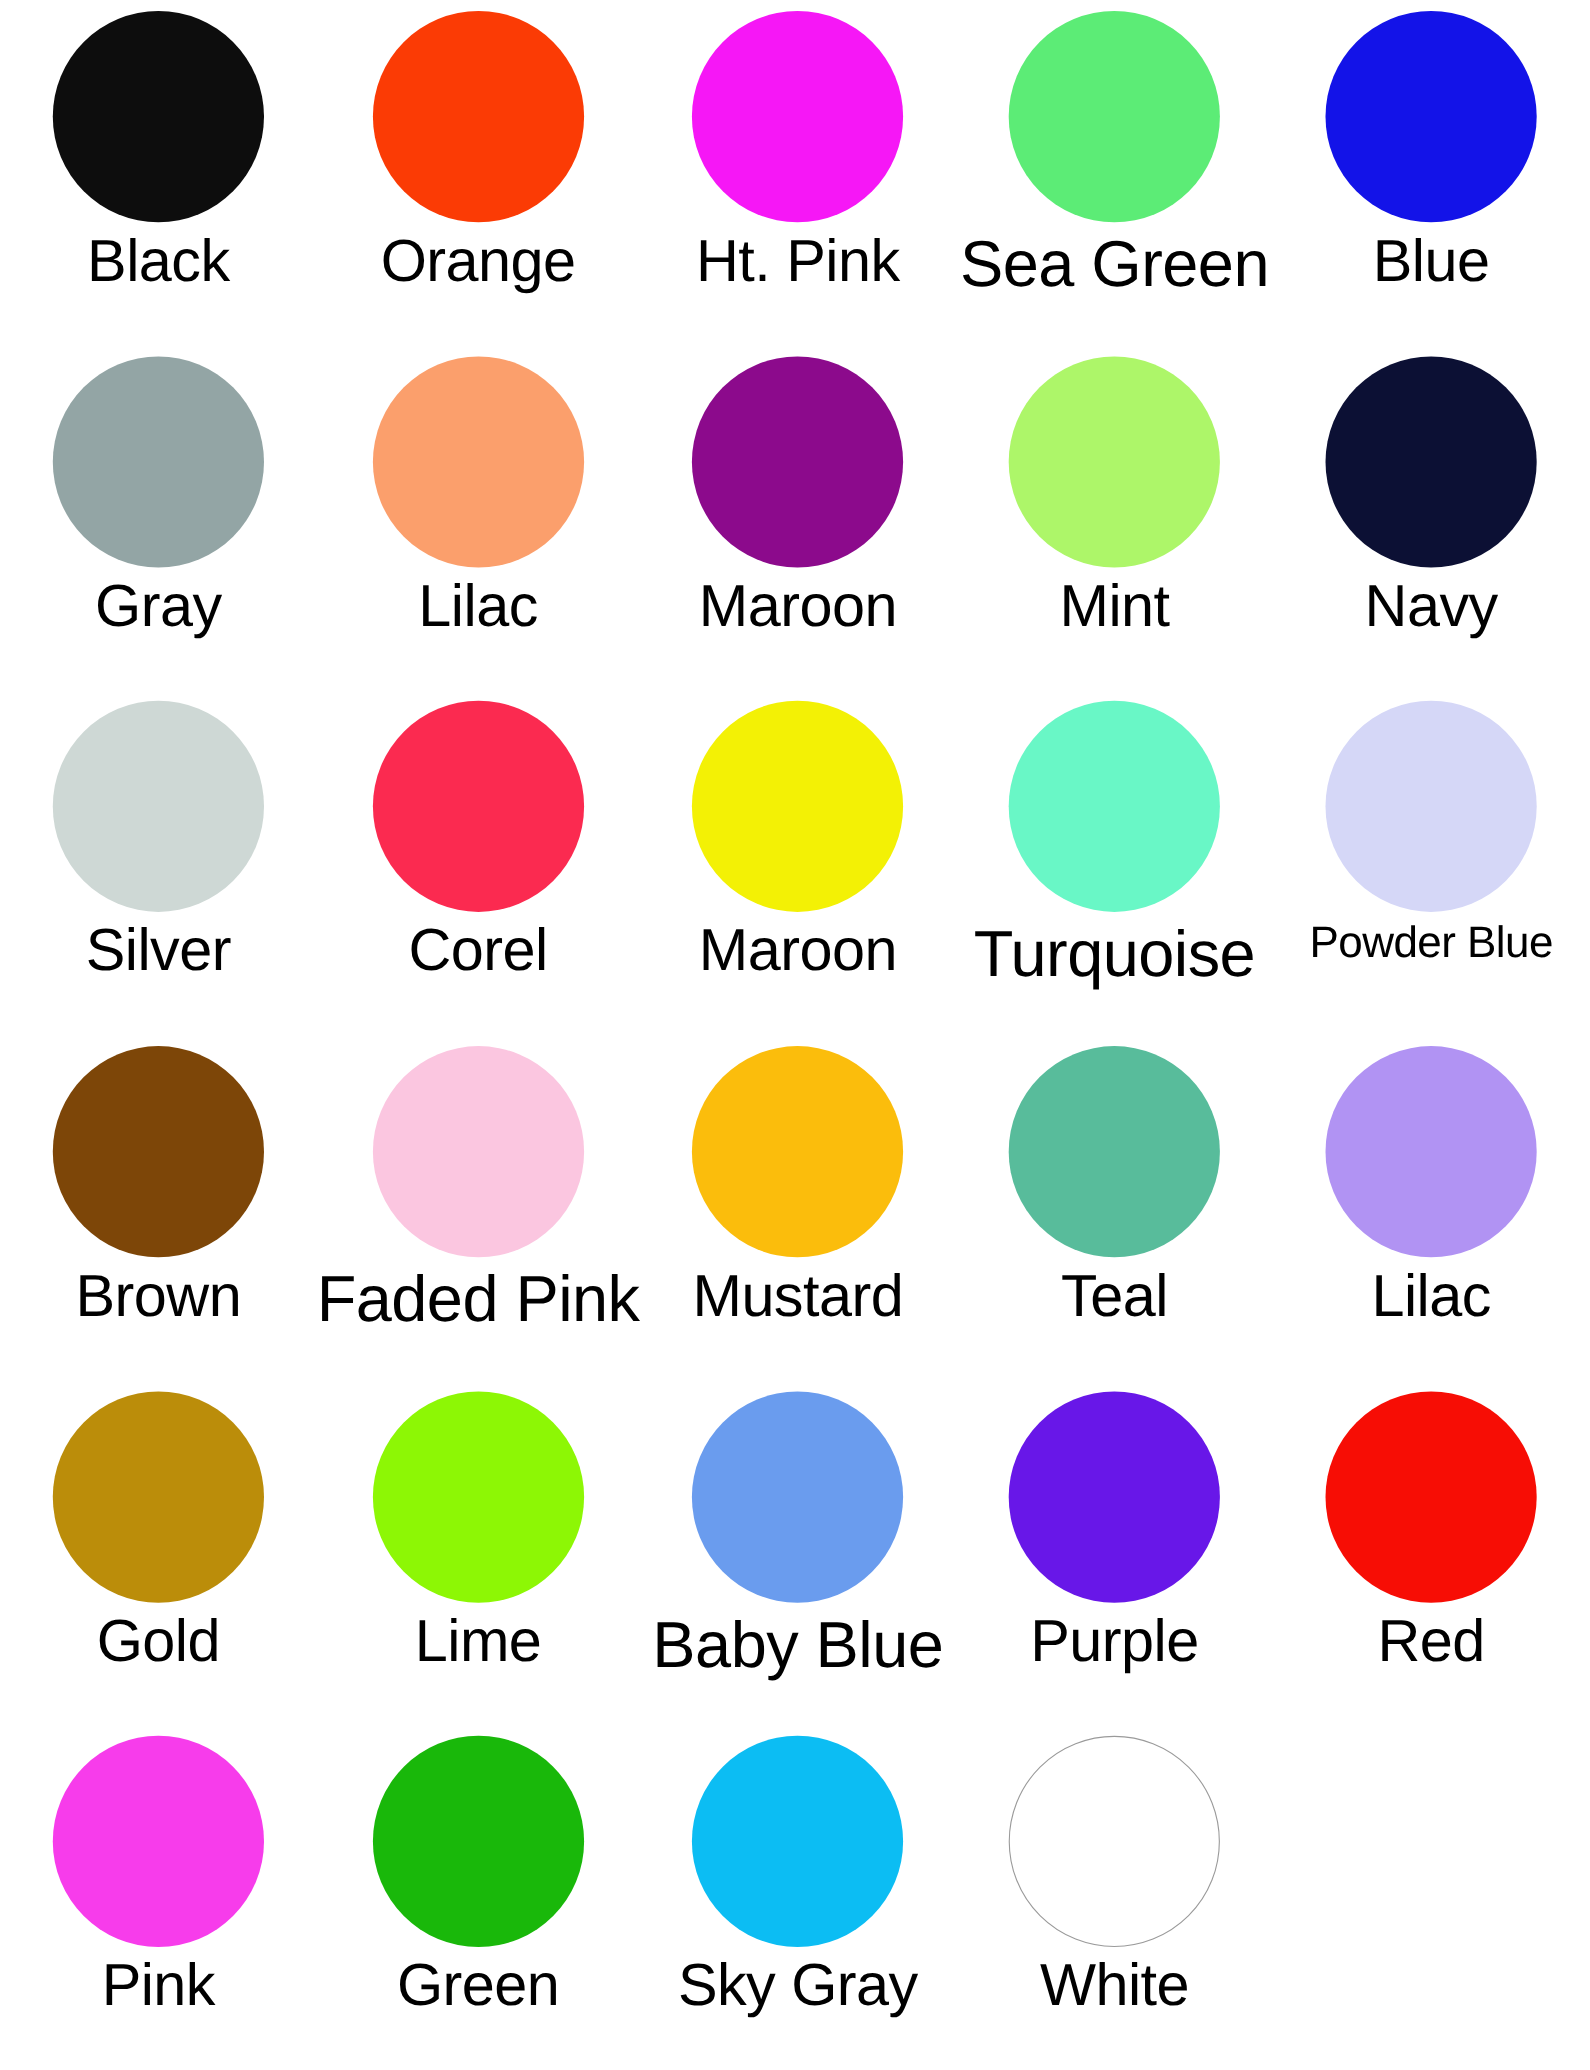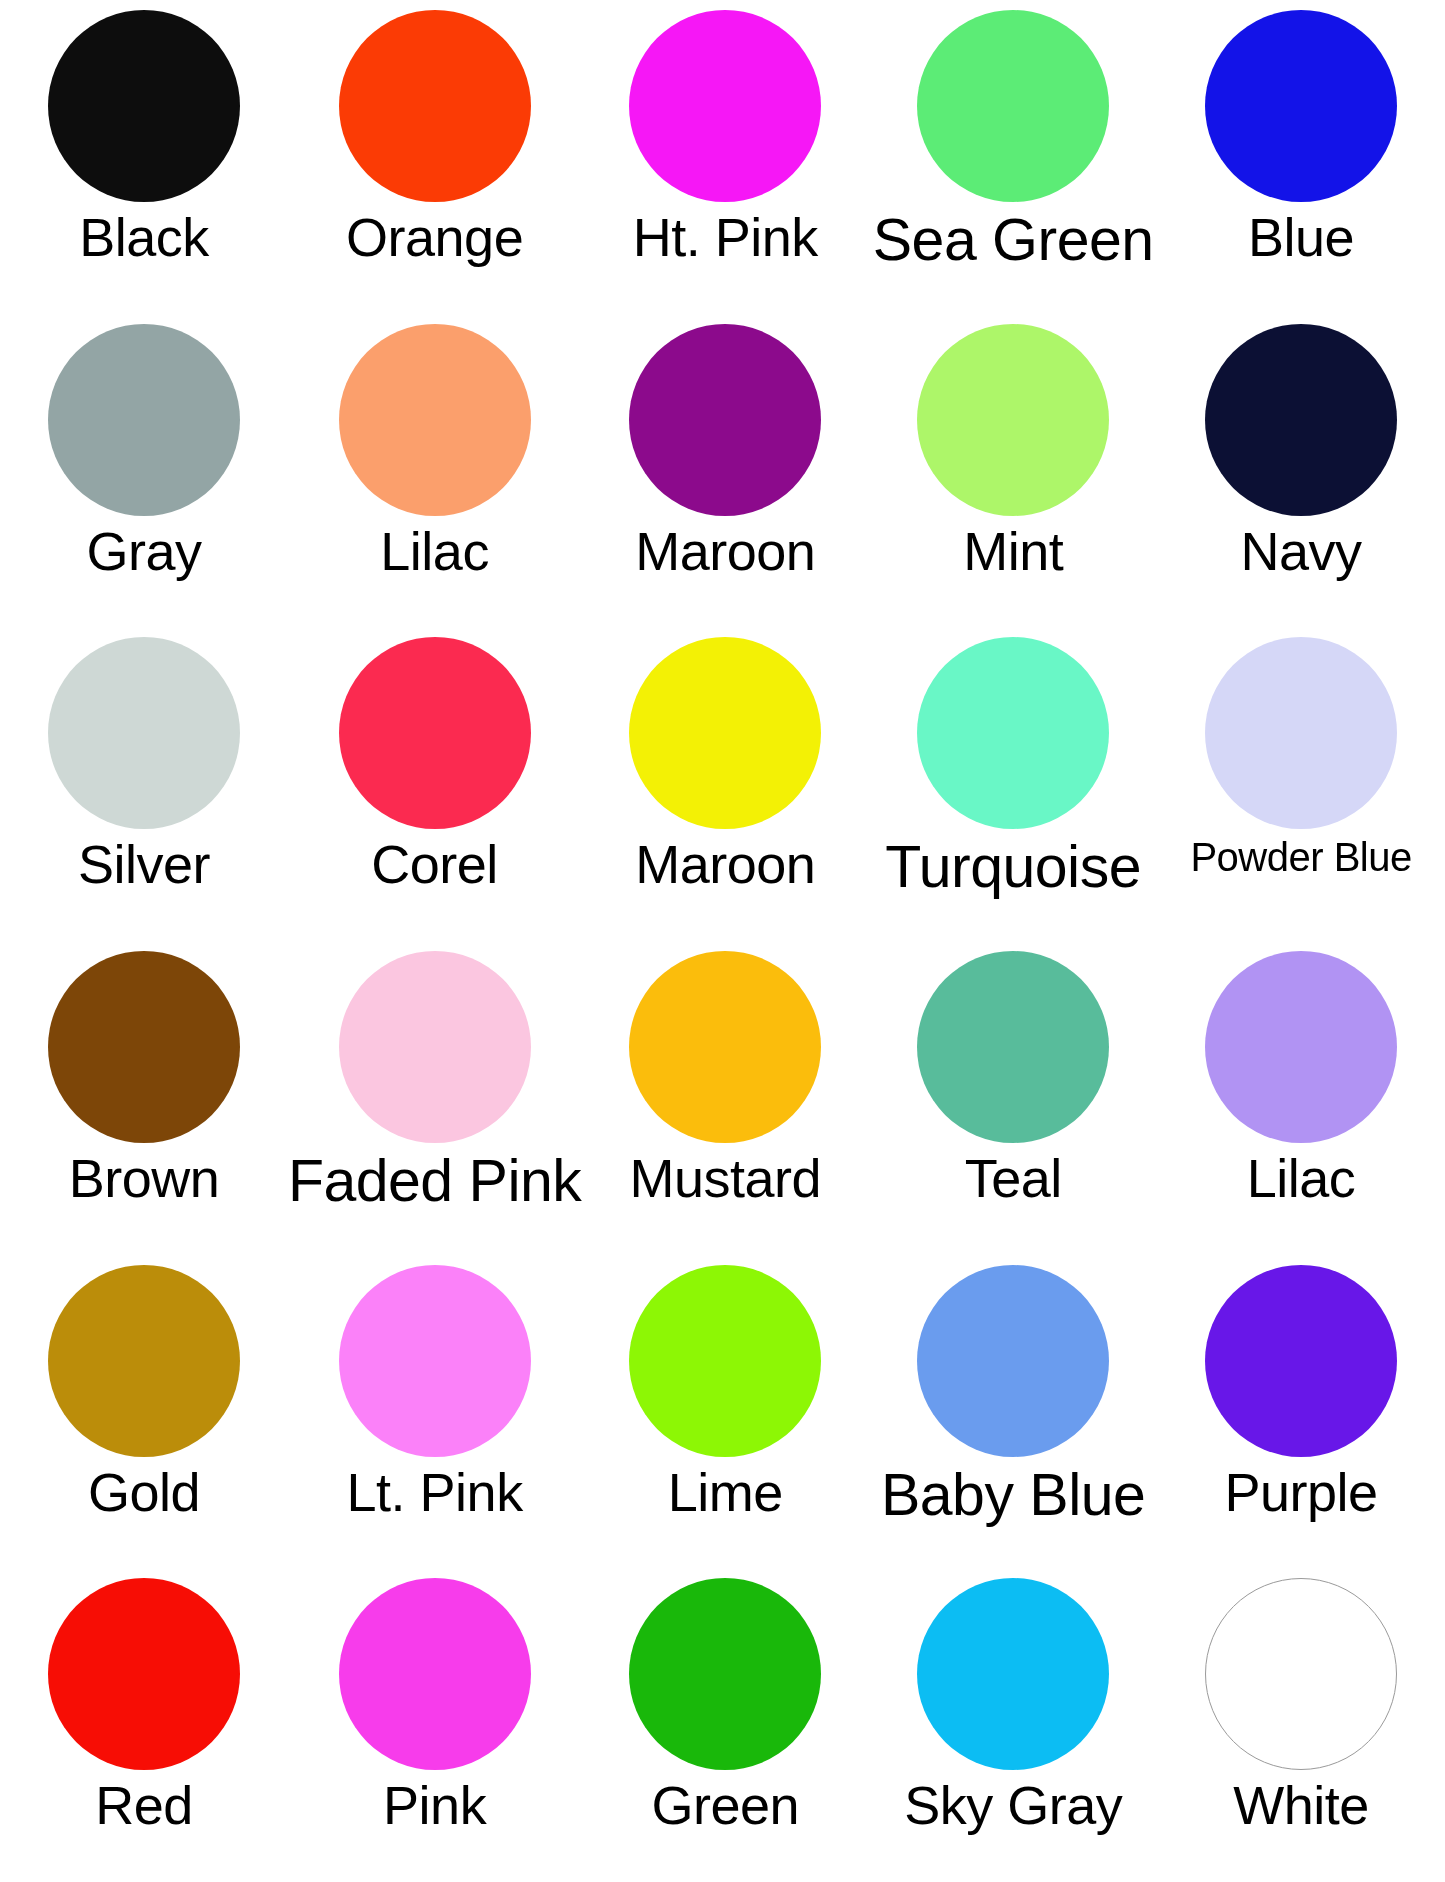--- a/index.html
+++ b/index.html
@@ -155,24 +155,20 @@
       </div>
       <div class="cell">
         <div class="swatch" style="background: rgb(177, 147, 243);"></div>
         <div class="label">Lilac</div>
       </div>
       <div class="cell">
         <div class="swatch" style="background: rgb(187, 141, 10);"></div>
         <div class="label">Gold</div>
       </div>
       <div class="cell">
-        <div class="swatch" style="background: rgb(251, 129, 249);"></div>
-        <div class="label">Lt. Pink</div>
-      </div>
-      <div class="cell">
         <div class="swatch" style="background: rgb(141, 247, 5);"></div>
         <div class="label">Lime</div>
       </div>
       <div class="cell">
         <div class="swatch" style="background: rgb(106, 156, 238);"></div>
         <div class="label sm">Baby Blue</div>
       </div>
       <div class="cell">
         <div class="swatch" style="background: rgb(104, 23, 232);"></div>
         <div class="label">Purple</div>

